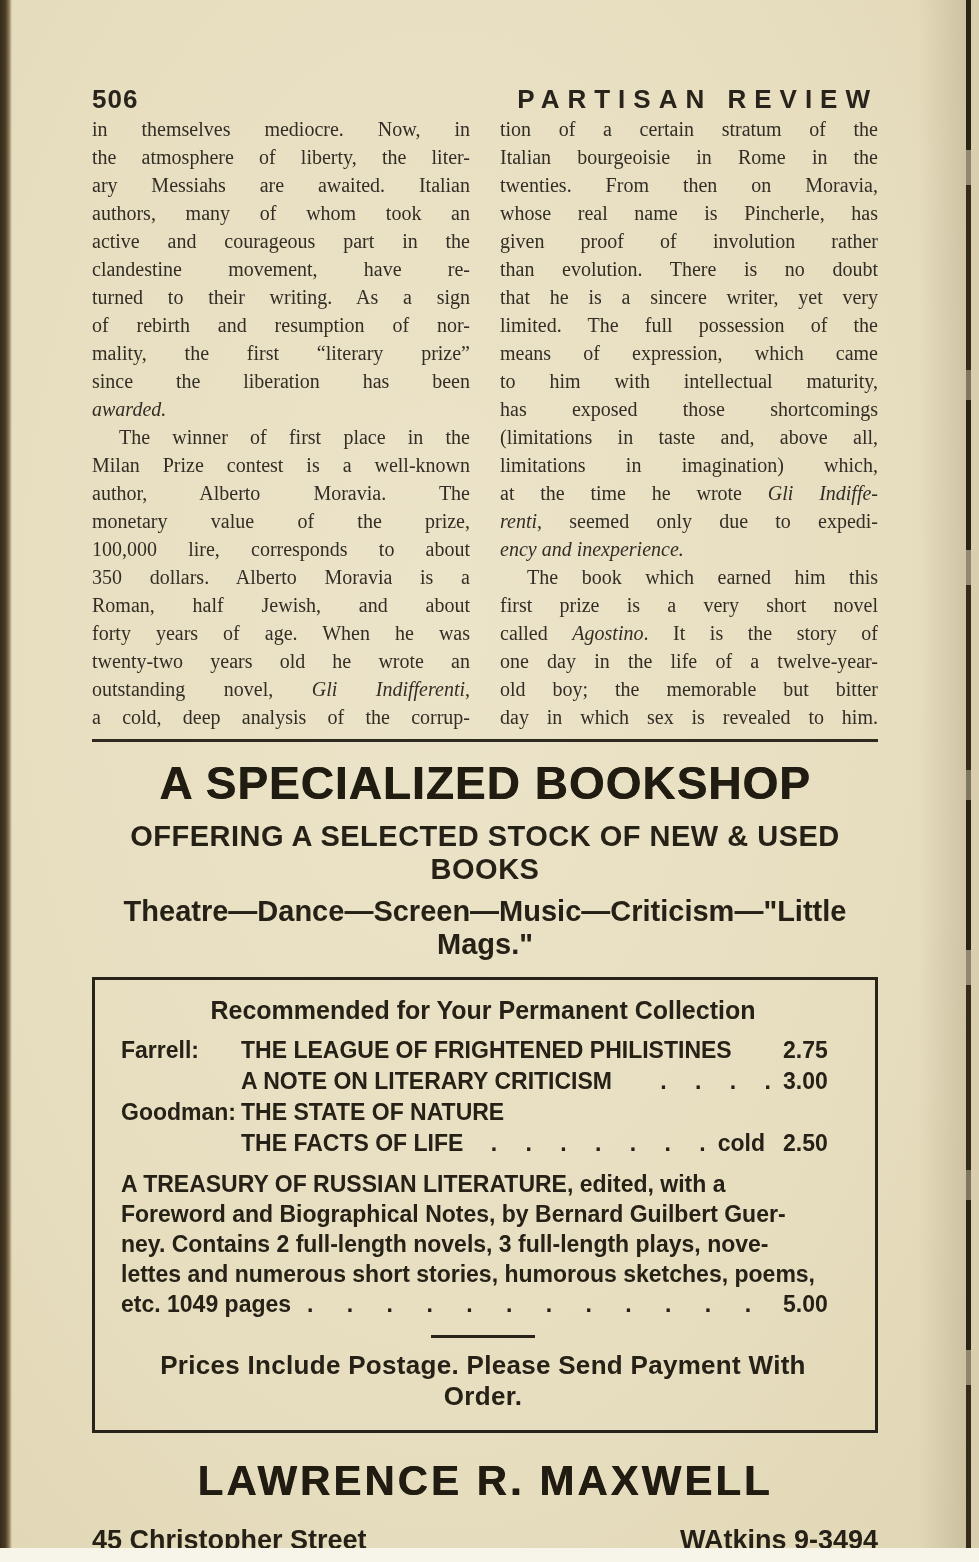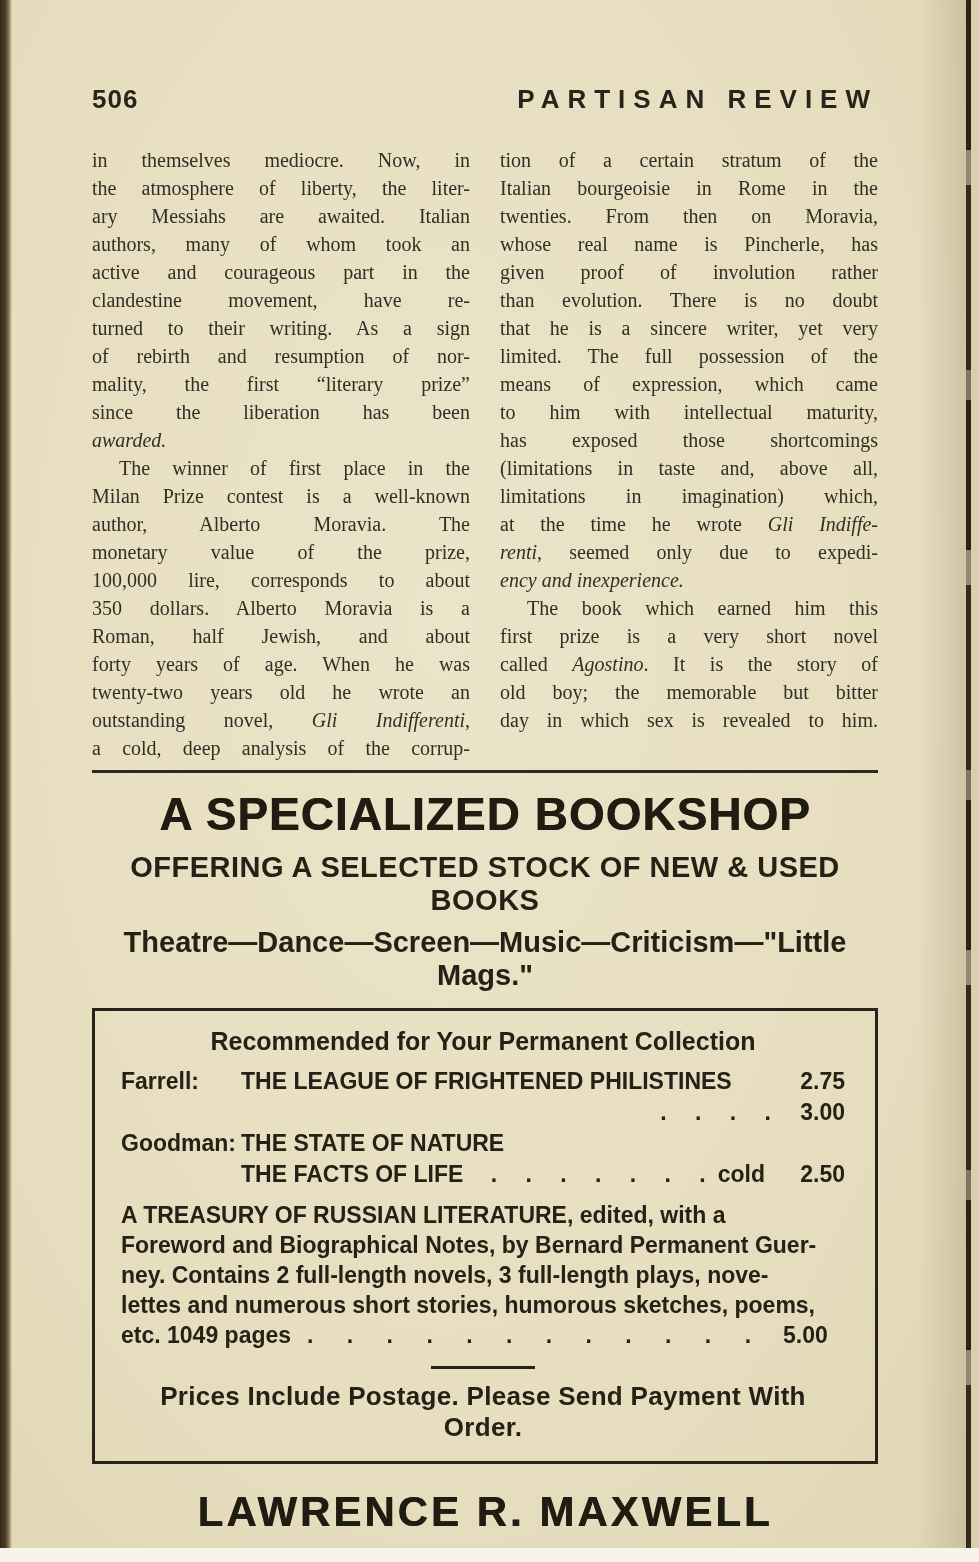--- a/index.html
+++ b/index.html
@@ -22,21 +22,21 @@
   .edge-bottom{position:absolute;left:0;right:0;bottom:0;height:14px;background:#f7f4e9;}
 
   .content{position:absolute;left:92px;top:0;width:786px;}
 
   
   .running-head{margin-top:84px;display:flex;justify-content:space-between;align-items:baseline;}
   .page-number{font-size:26px;font-weight:bold;letter-spacing:1px;color:#29241b;}
   .journal-title{font-size:26px;font-weight:bold;letter-spacing:8px;color:#29241b;}
 
   
-  .article{margin-top:31px;display:grid;grid-template-columns:1fr 1fr;column-gap:30px;
+  .article{display:grid;grid-template-columns:1fr 1fr;column-gap:30px;
     font-family:"Liberation Serif", serif;font-size:20px;line-height:28px;color:#332e25;}
   .para{margin:0;}
   .tline{text-align:justify;text-align-last:justify;white-space:normal;}
   .tline.flush{text-align-last:left;font-style:italic;}
   .tline.indent{text-indent:27px;}
 
   .rule{margin:8px 0 0 0;border:none;border-top:3px solid #2f2a20;}
 
   
   .ad-headline{margin:14px 0 0 0;text-align:center;font-size:46px;font-weight:bold;
@@ -46,21 +46,21 @@
   .ad-categories{margin:9px 0 0 0;text-align:center;font-size:29px;font-weight:bold;color:#262117;}
 
   .box{margin-top:16px;border:3px solid #27221a;padding:16px 30px 18px 26px;}
   .box-title{text-align:center;font-size:25px;font-weight:bold;margin-bottom:10px;color:#262117;}
   .book-row{display:flex;align-items:baseline;font-size:23px;font-weight:bold;line-height:31px;color:#262117;}
   .book-author{flex:none;width:120px;}
   .book-title{white-space:nowrap;}
   .row-right{margin-left:auto;display:flex;align-items:baseline;}
   .leader-dots{word-spacing:22px;margin:0 12px 0 14px;white-space:nowrap;}
   .each-label{margin-right:18px;}
-  .book-price{flex:none;width:62px;text-align:right;}
+  .book-price{flex:none;width:62px;text-align:left;}
 
   .treasury{margin-top:10px;font-size:23px;font-weight:bold;line-height:30px;color:#262117;}
   .treasury-line{white-space:nowrap;}
   .treasury-last{display:flex;align-items:baseline;}
   .treasury-leader{flex:1;word-spacing:27px;margin:0 12px 0 16px;white-space:nowrap;overflow:hidden;}
   .treasury-price{flex:none;width:62px;text-align:left;}
 
   .short-rule{width:104px;border:none;border-top:3px solid #27221a;margin:16px auto 12px auto;}
   .box-note{text-align:center;font-size:26px;font-weight:bold;letter-spacing:0.3px;color:#262117;}
 
@@ -127,20 +127,21 @@
             <div class="tline">(limitations in taste and, above all,</div>
             <div class="tline">limitations in imagination) which,</div>
             <div class="tline">at the time he wrote <i>Gli Indiffe-</i></div>
             <div class="tline"><i>renti</i>, seemed only due to expedi-</div>
             <div class="tline flush">ency and inexperience.</div>
           </div>
           <div class="para">
             <div class="tline indent">The book which earned him this</div>
             <div class="tline">first prize is a very short novel</div>
             <div class="tline">called <i>Agostino</i>. It is the story of</div>
+            <div class="tline">one day in the life of a twelve-year-</div>
             <div class="tline">old boy; the memorable but bitter</div>
             <div class="tline">day in which sex is revealed to him.</div>
           </div>
         </div>
     </section>
 
     <hr class="rule">
 
     <section>
       <h1 class="ad-headline">A SPECIALIZED BOOKSHOP</h1>
@@ -152,20 +153,21 @@
         <div id="book-rows">
             <div class="book-row">
               <span class="book-author">Farrell:</span>
               <span class="book-title">THE LEAGUE OF FRIGHTENED PHILISTINES</span>
               <span class="row-right">
                 <span class="book-price">2.75</span>
               </span>
             </div>
             <div class="book-row">
               <span class="book-author"></span>
+              <span class="book-title">A NOTE ON LITERARY CRITICISM</span>
               <span class="row-right">
                 <span class="leader-dots">. . . .</span>
                 <span class="book-price">3.00</span>
               </span>
             </div>
             <div class="book-row">
               <span class="book-author">Goodman:</span>
               <span class="book-title">THE STATE OF NATURE</span>
             </div>
             <div class="book-row">
@@ -173,21 +175,21 @@
               <span class="book-title">THE FACTS OF LIFE</span>
               <span class="row-right">
                 <span class="leader-dots">. . . . . . .</span>
                 <span class="each-label">cold</span>
                 <span class="book-price">2.50</span>
               </span>
             </div>
           </div>
         <div class="treasury" id="treasury">
             <div class="treasury-line">A TREASURY OF RUSSIAN LITERATURE, edited, with a</div>
-            <div class="treasury-line">Foreword and Biographical Notes, by Bernard Permanent Guer-</div>
+            <div class="treasury-line">Foreword and Biographical Notes, by Bernard Guilbert Guer-</div>
             <div class="treasury-line">ney. Contains 2 full-length novels, 3 full-length plays, nove-</div>
             <div class="treasury-line">lettes and numerous short stories, humorous sketches, poems,</div>
             <div class="treasury-last">
               <span>etc. 1049 pages</span>
               <span class="treasury-leader">. . . . . . . . . . . . . .</span>
               <span class="treasury-price">5.00</span>
             </div>
           </div>
         <hr class="short-rule">
         <div class="box-note">Prices Include Postage. Please Send Payment With Order.</div>

